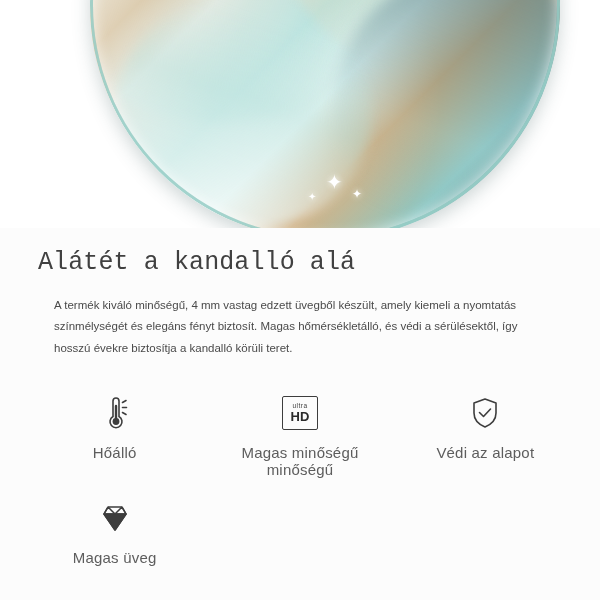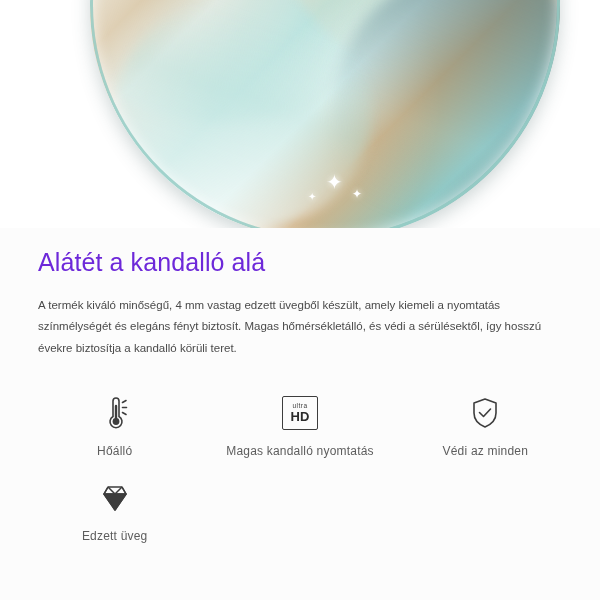--- a/index.html
+++ b/index.html
@@ -109,34 +109,34 @@
   }
   .sparkle.s1 { left: 326px; top: 172px; font-size: 20px; }
   .sparkle.s2 { left: 352px; top: 188px; font-size: 12px; }
   .sparkle.s3 { left: 308px; top: 192px; font-size: 10px; }
 
   
   .content {
     padding: 18px 38px 0 38px;
   }
   .headline {
-    font-family: Liberation Sans, sans-serif;
+    font-family: Liberation Mono, monospace;
     font-size: 25px;
     line-height: 1.32;
     font-weight: 400;
-    color: #6d28d9;
+    color: #404040;
     margin: 0 0 16px 0;
     letter-spacing: 0.1px;
   }
   .headline .l2 { display: block; }
   .body-copy {
     font-size: 11.5px;
     line-height: 1.85;
     color: #4a4a4a;
-    margin: 0;
+    margin: 16px;
     max-width: 512px;
   }
 
   
   .features {
     margin-top: 26px;
     padding: 0 22px;
     display: grid;
     grid-template-columns: repeat(3, 1fr);
     grid-row-gap: 10px;
@@ -149,21 +149,21 @@
     padding: 6px 4px 2px 4px;
   }
   .feature-icon {
     height: 44px;
     display: flex;
     align-items: center;
     justify-content: flex-end;
   }
   .feature-label {
     margin-top: 9px;
-    font-size: 12px;
+    font-size: 15px;
     color: #5d5d5d;
     text-align: center;
     letter-spacing: 0.2px;
   }
   .hd-box {
     width: 34px;
     height: 32px;
     border: 1.6px solid #3d3d3d;
     border-radius: 2px;
     display: flex;
@@ -223,40 +223,40 @@
       <div class="feature-label">Hőálló</div>
     </div>
 
     <div class="feature">
       <div class="feature-icon">
         <div class="hd-box">
           <span class="ultra">ultra</span>
           <span class="hd">HD</span>
         </div>
       </div>
-      <div class="feature-label">Magas kandalló nyomtatás</div>
+      <div class="feature-label">Magas minőségű minőségű</div>
     </div>
 
     <div class="feature">
       <div class="feature-icon">
         <svg width="40" height="40" viewBox="0 0 40 40" fill="none" stroke="#3d3d3d" stroke-width="1.6" stroke-linejoin="round" stroke-linecap="round">
           <path d="M20 6l11 4v10c0 7-5 11.5-11 14-6-2.5-11-7-11-14V10z"></path>
           <path d="M14.5 19.5l4 4 7-7.5"></path>
         </svg>
       </div>
-      <div class="feature-label">Védi az minden</div>
+      <div class="feature-label">Védi az alapot</div>
     </div>
 
     <div class="feature">
       <div class="feature-icon">
         <svg width="40" height="40" viewBox="0 0 40 40" fill="none" stroke="#3d3d3d" stroke-width="1.5" stroke-linejoin="round">
           <path d="M9 16h22l-11 16z" fill="#3d3d3d" stroke="#3d3d3d"></path>
           <path d="M13 9h14l4 7H9z"></path>
           <path d="M13 9l-4 7M27 9l4 7M13 9l7 7 7-7M9 16l11 16 11-16"></path>
         </svg>
       </div>
-      <div class="feature-label">Edzett üveg</div>
+      <div class="feature-label">Magas üveg</div>
     </div>
 
 
 
   </div>
 </div>
 
 </body></html>

